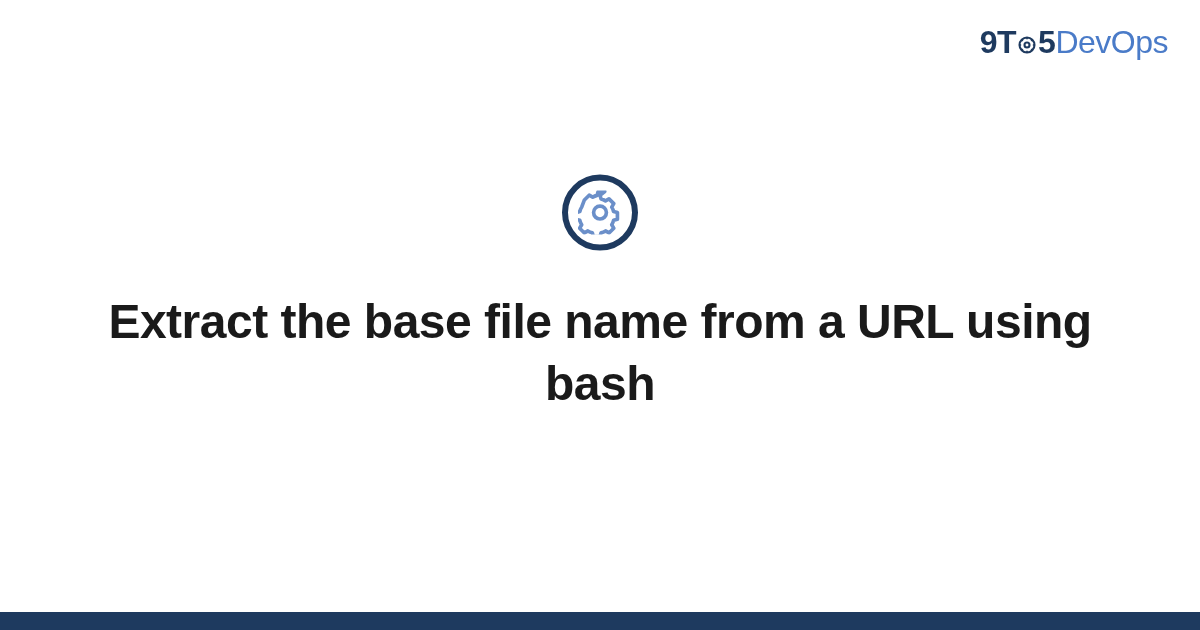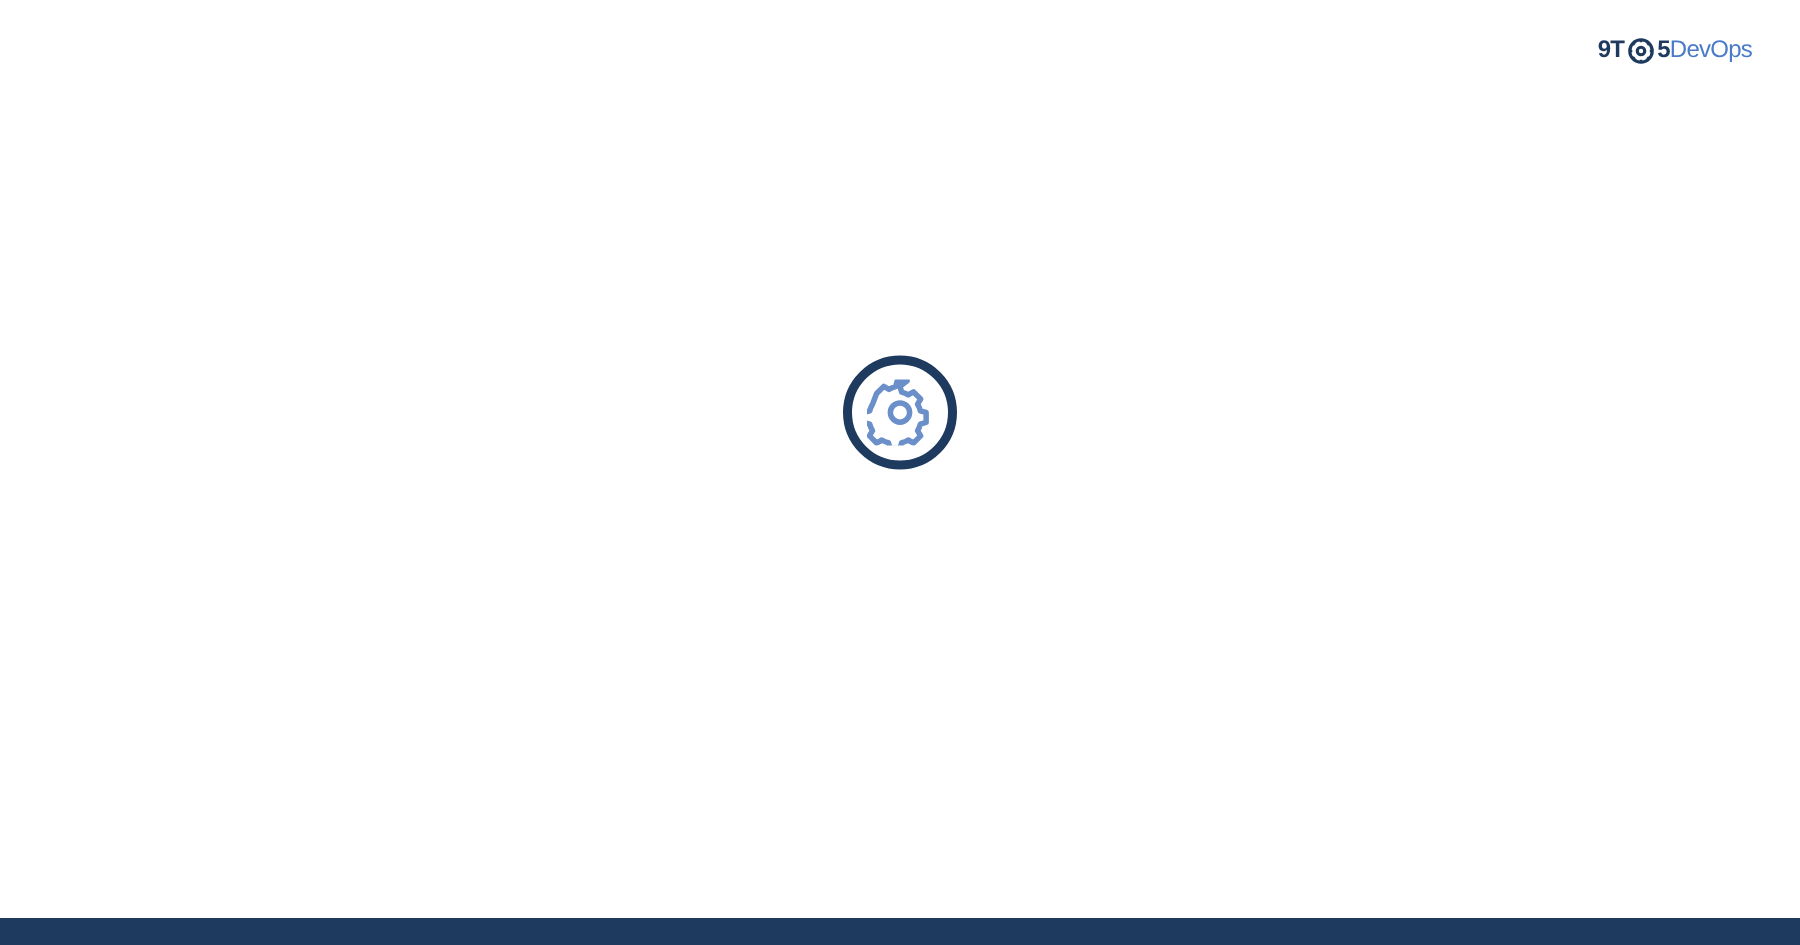--- a/index.html
+++ b/index.html
@@ -12,21 +12,21 @@
       height: 630px;
       font-family: -apple-system, BlinkMacSystemFont, "Segoe UI", Helvetica, Arial, sans-serif;
       background: #ffffff;
       position: relative;
       overflow: hidden;
     }
     .brand {
       position: absolute;
       top: 24px;
       right: 32px;
-      font-size: 16px;
+      font-size: 32px;
       font-weight: 600;
       letter-spacing: -0.5px;
     }
     .brand .nine {
       color: #1e3a5f;
       font-weight: 700;
     }
     .brand .t {
       color: #1e3a5f;
       font-weight: 700;
@@ -93,15 +93,16 @@
     </span><span class="five">5</span><span class="devops">DevOps</span>
 </div>
 
 <div class="center-content">
   <div class="gear-badge">
     <svg width="44" height="44" viewBox="0 0 24 24" fill="none" stroke="#6b8fc9" stroke-width="2" stroke-linecap="round" stroke-linejoin="round">
       <circle cx="12" cy="12" r="3.5"></circle>
       <path d="M12 2.5l.6 2.1a8 8 0 0 1 2.4 1l1.9-1.1 2.6 2.6-1.1 1.9a8 8 0 0 1 1 2.4l2.1.6v3.6l-2.1.6a8 8 0 0 1-1 2.4l1.1 1.9-2.6 2.6-1.9-1.1a8 8 0 0 1-2.4 1l-.6 2.1h-3.6l-.6-2.1a8 8 0 0 1-2.4-1l-1.9 1.1-2.6-2.6 1.1-1.9a8 8 0 0 1-1-2.4l-2.1-.6v-3.6l2.1-.6a8 8 0 0 1 1-2.4L3.5 5.1l2.6-2.6 1.9 1.1a8 8 0 0 1 2.4-1l.6-2.1h3.6z" fill="none"></path>
     </svg>
   </div>
+  <h1 class="title">Extract the base file name from a URL using bash</h1>
 </div>
 
 <div class="bottom-bar"></div>
 
 </body></html>

